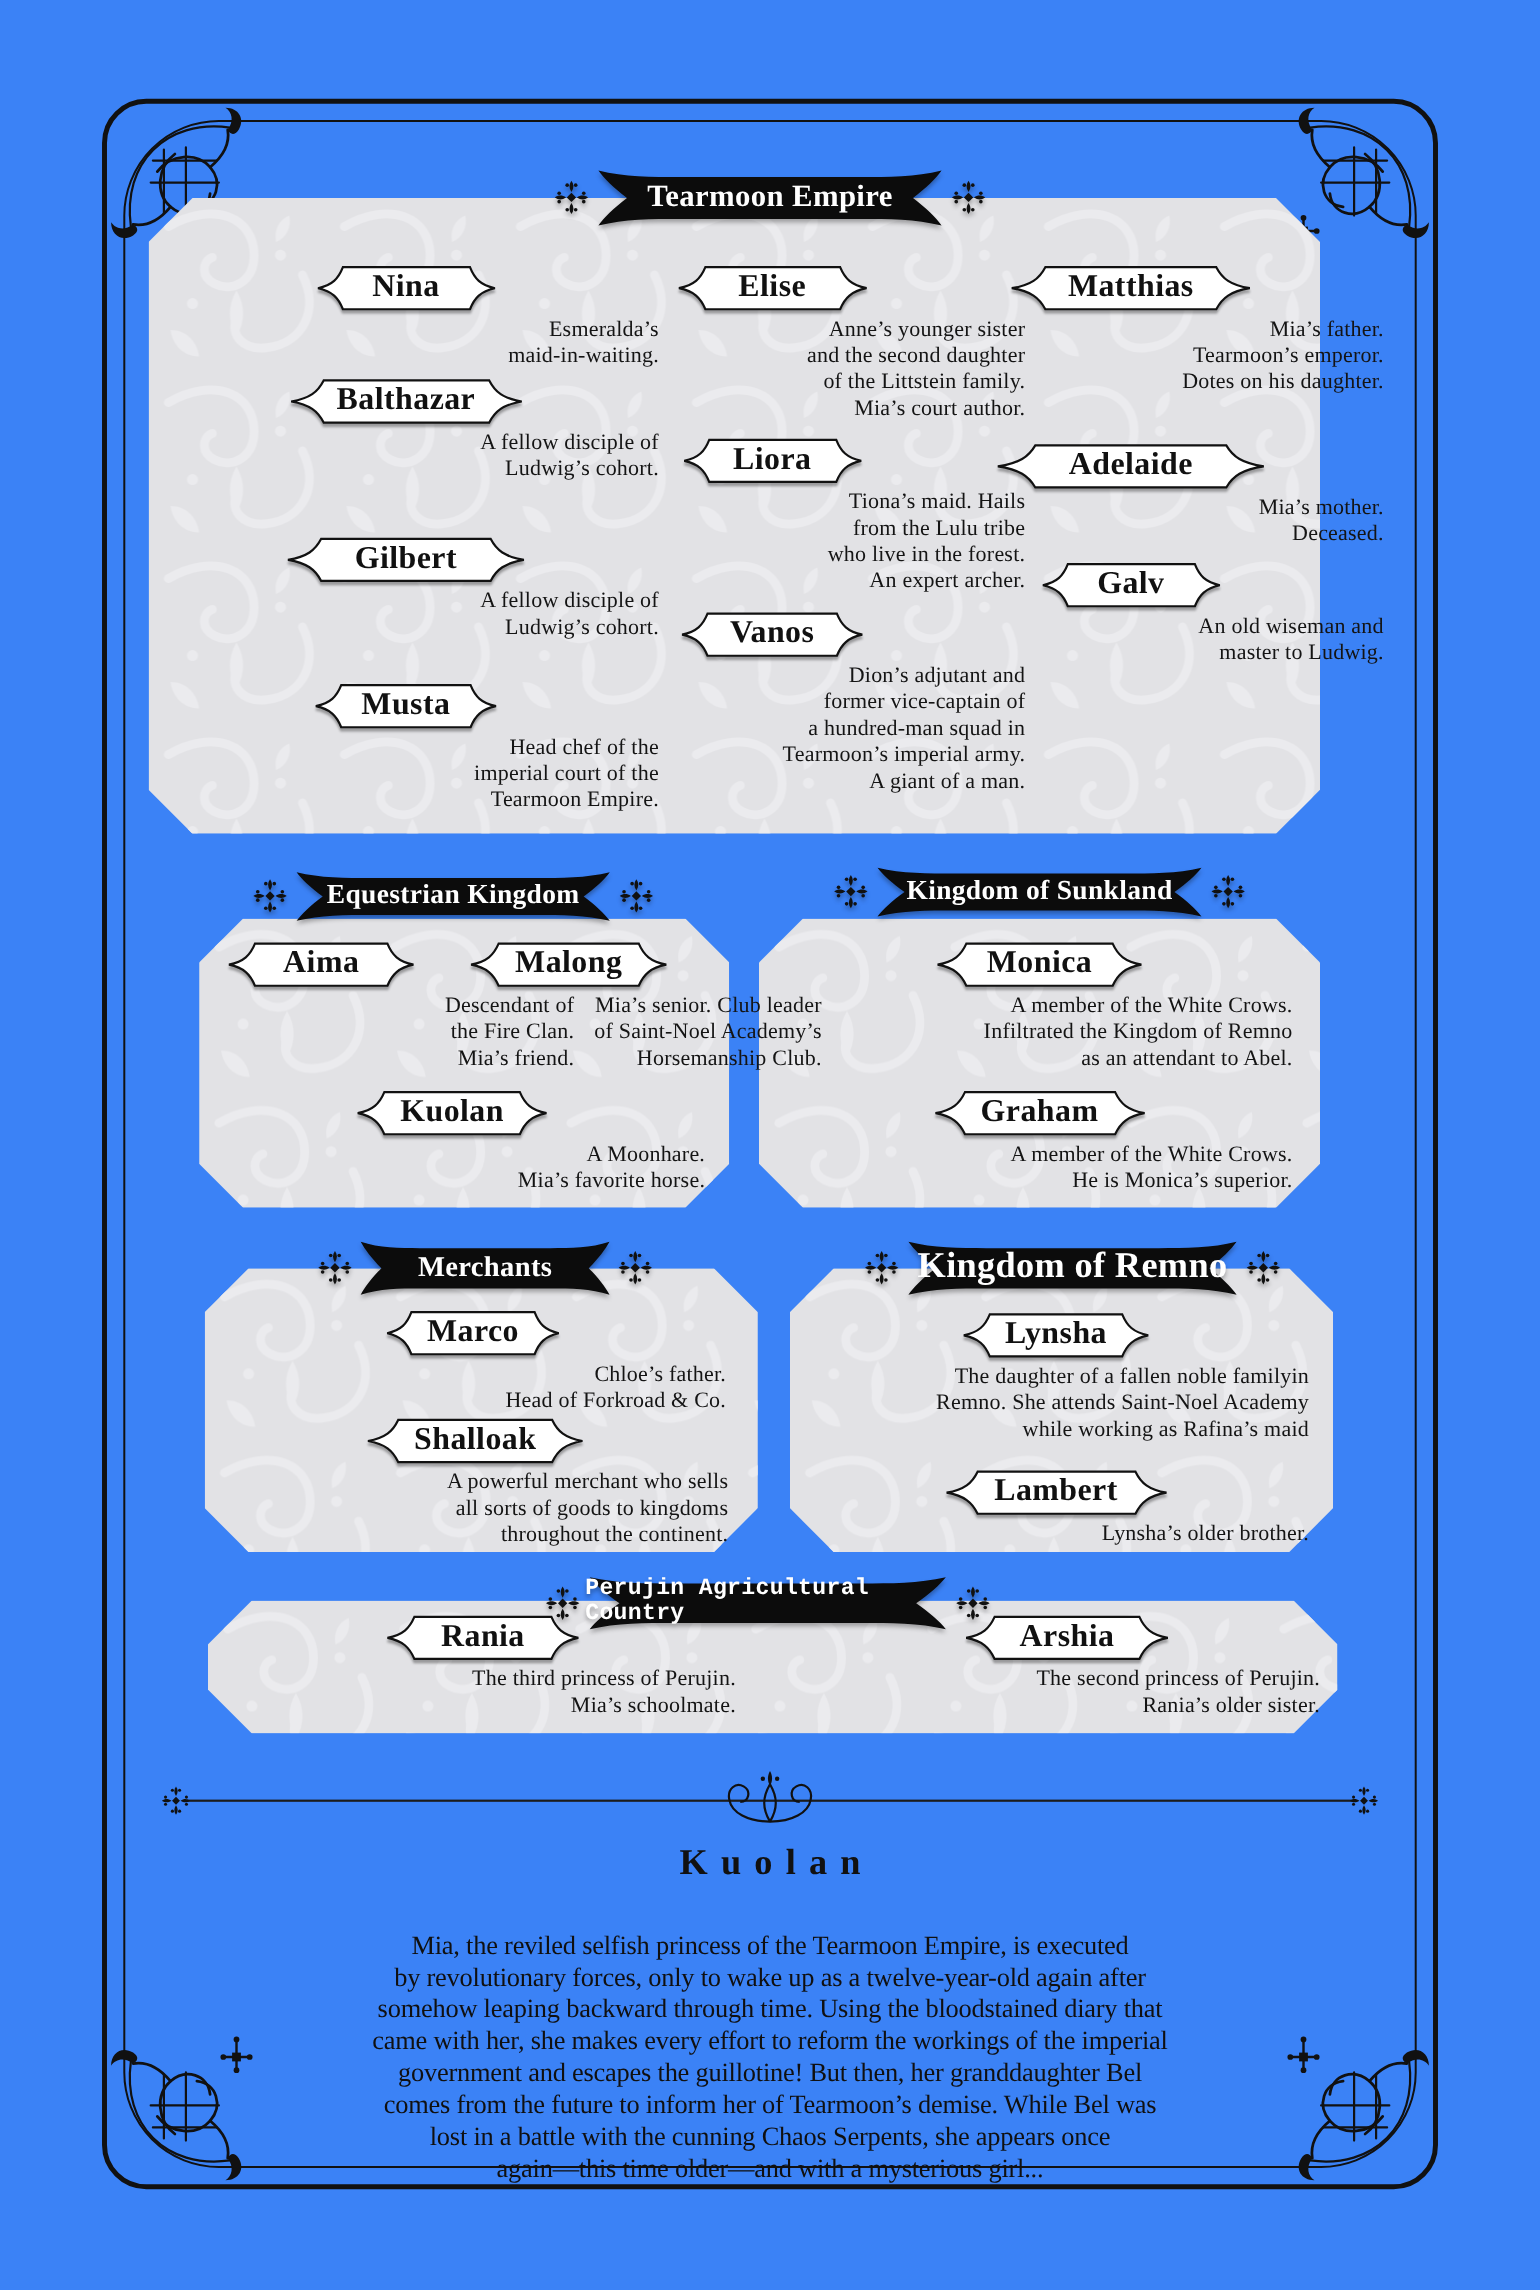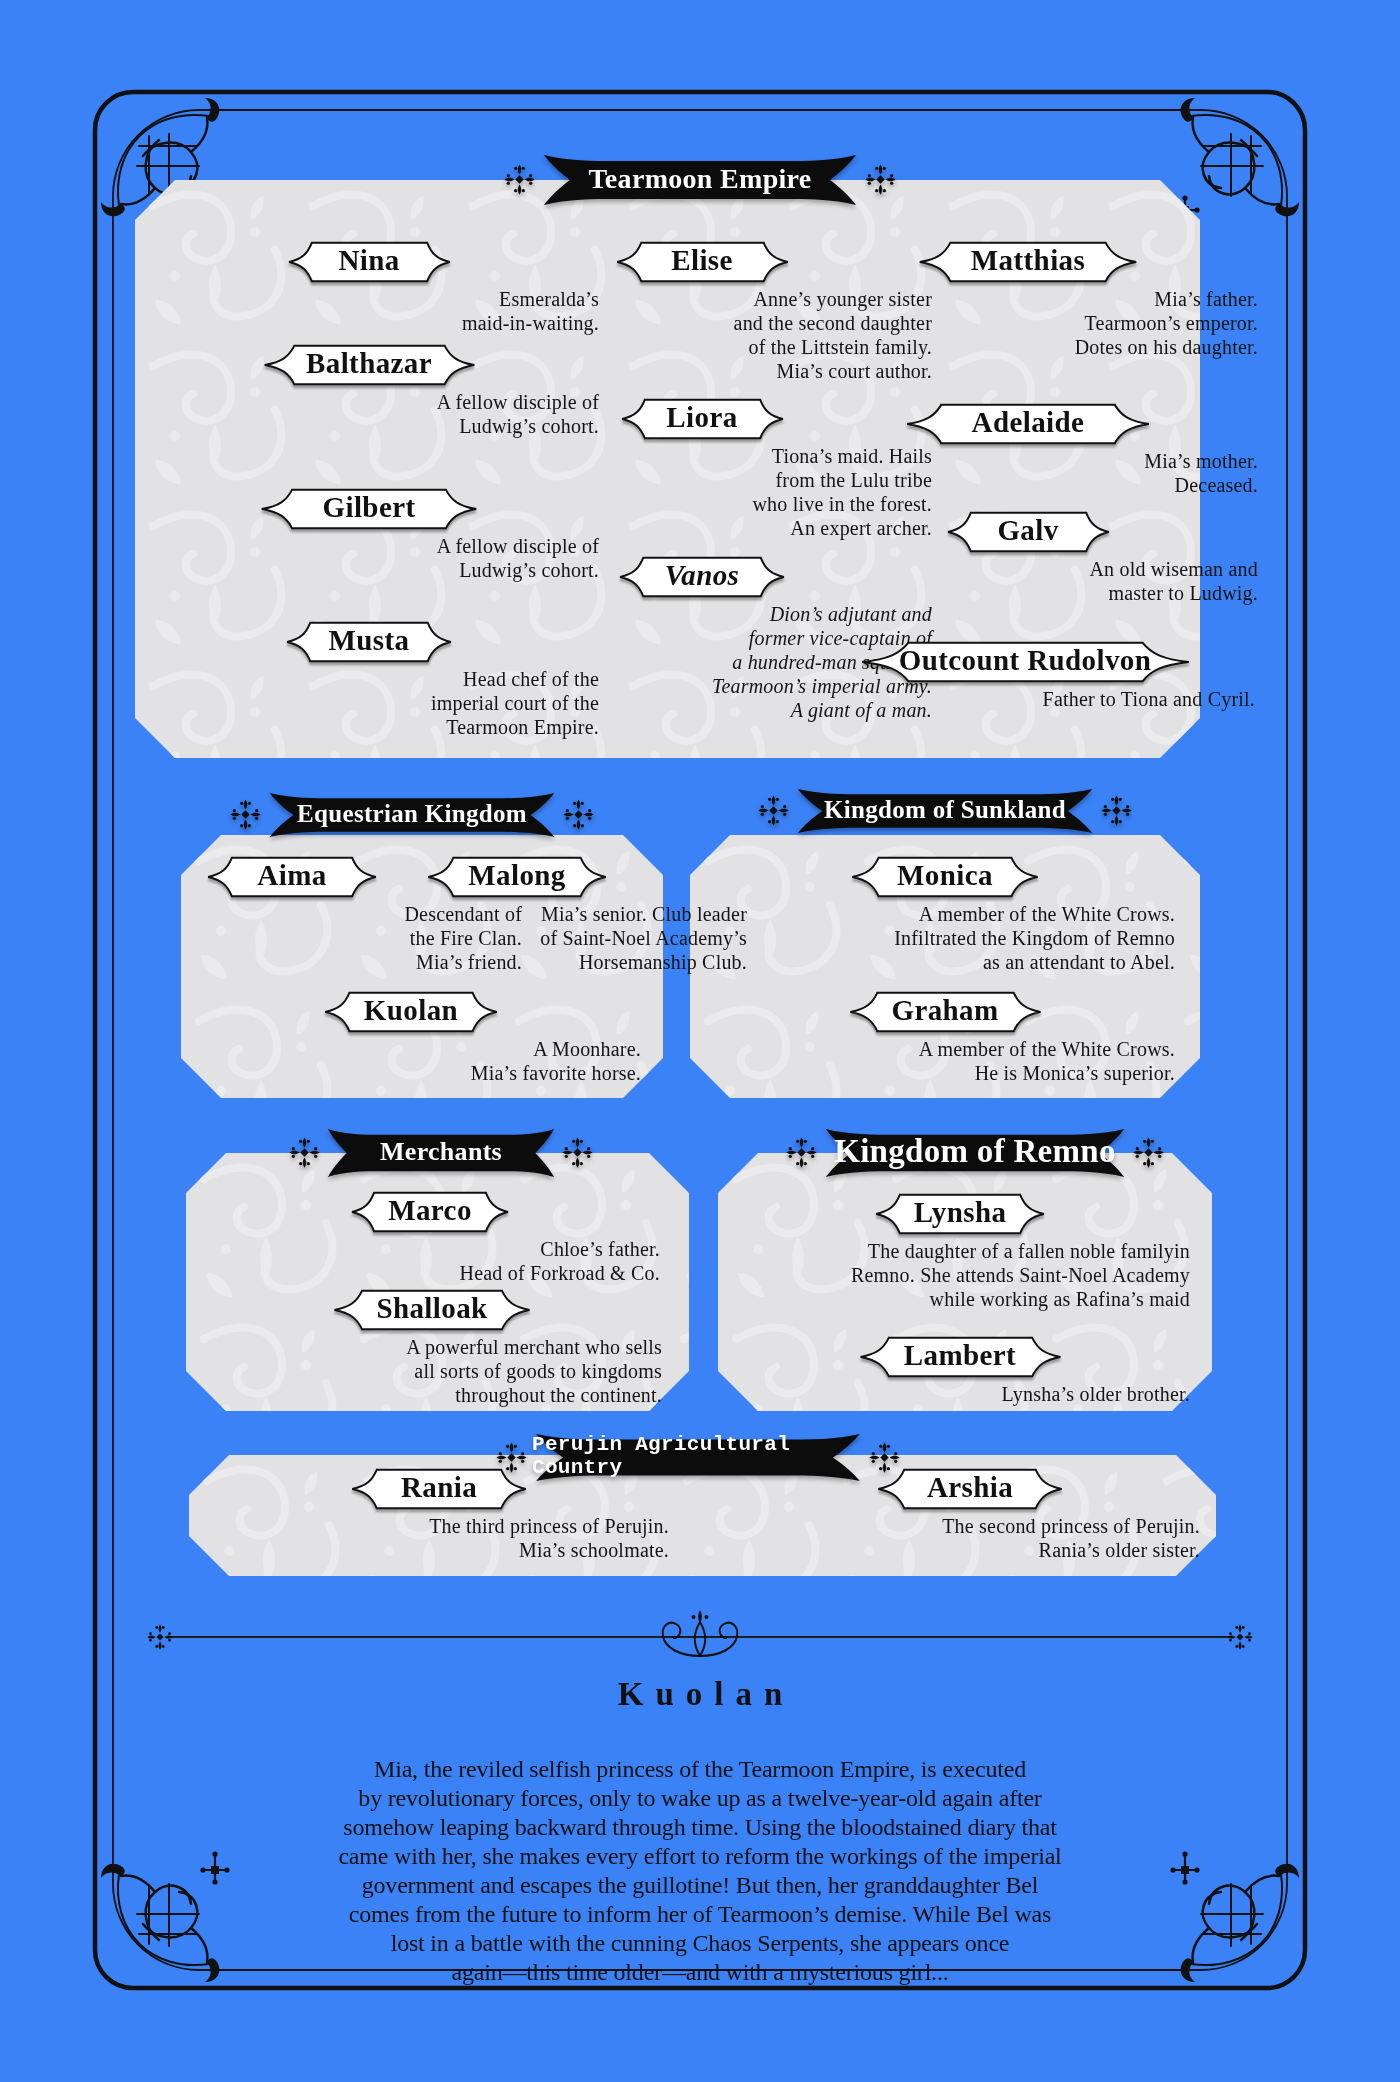--- a/index.html
+++ b/index.html
@@ -575,21 +575,21 @@
         <svg viewBox="0 0 240 46" preserveAspectRatio="none">
           <path d="M3 23 C22 20 30 14 36 3 L204 3 C210 14 218 20 237 23 C218 26 210 32 204 43 L36 43 C30 32 22 26 3 23 Z" fill="#ffffff" stroke="#111" stroke-width="2" vector-effect="non-scaling-stroke"></path>
         </svg>
       </span>
     <span class="nm">Liora</span>
     <div class="desc">Tiona’s maid. Hails
 from the Lulu tribe
 who live in the forest.
 An expert archer.</div>
   </div>
-  <div class="entry" style="--cx:702px; --w:168px; top:555px;font-style:italic;">
+  <div class="entry" style="--cx:702px; --w:168px; top:555px;">
     <span class="plate">
         <svg viewBox="0 0 240 46" preserveAspectRatio="none">
           <path d="M3 23 C22 20 30 14 36 3 L204 3 C210 14 218 20 237 23 C218 26 210 32 204 43 L36 43 C30 32 22 26 3 23 Z" fill="#ffffff" stroke="#111" stroke-width="2" vector-effect="non-scaling-stroke"></path>
         </svg>
       </span>
     <span class="nm">Vanos</span>
     <div class="desc">Dion’s adjutant and
 former vice-captain of
 a hundred-man squad in
 Tearmoon’s imperial army.
@@ -618,29 +618,20 @@
   </div>
   <div class="entry" style="--cx:1028px; --w:165px; top:510px;">
     <span class="plate">
         <svg viewBox="0 0 240 46" preserveAspectRatio="none">
           <path d="M3 23 C22 20 30 14 36 3 L204 3 C210 14 218 20 237 23 C218 26 210 32 204 43 L36 43 C30 32 22 26 3 23 Z" fill="#ffffff" stroke="#111" stroke-width="2" vector-effect="non-scaling-stroke"></path>
         </svg>
       </span>
     <span class="nm">Galv</span>
     <div class="desc">An old wiseman and
 master to Ludwig.</div>
-  </div>
-  <div class="entry" style="--cx:1025px; --w:335px; top:640px;">
-    <span class="plate">
-        <svg viewBox="0 0 240 46" preserveAspectRatio="none">
-          <path d="M3 23 C22 20 30 14 36 3 L204 3 C210 14 218 20 237 23 C218 26 210 32 204 43 L36 43 C30 32 22 26 3 23 Z" fill="#ffffff" stroke="#111" stroke-width="2" vector-effect="non-scaling-stroke"></path>
-        </svg>
-      </span>
-    <span class="nm">Outcount Rudolvon</span>
-    <div class="desc">Father to Tiona and Cyril.</div>
   </div>
 
   <div class="entry" style="--cx:292px; --w:172px; top:855px;">
     <span class="plate">
         <svg viewBox="0 0 240 46" preserveAspectRatio="none">
           <path d="M3 23 C22 20 30 14 36 3 L204 3 C210 14 218 20 237 23 C218 26 210 32 204 43 L36 43 C30 32 22 26 3 23 Z" fill="#ffffff" stroke="#111" stroke-width="2" vector-effect="non-scaling-stroke"></path>
         </svg>
       </span>
     <span class="nm">Aima</span>
     <div class="desc">Descendant of

